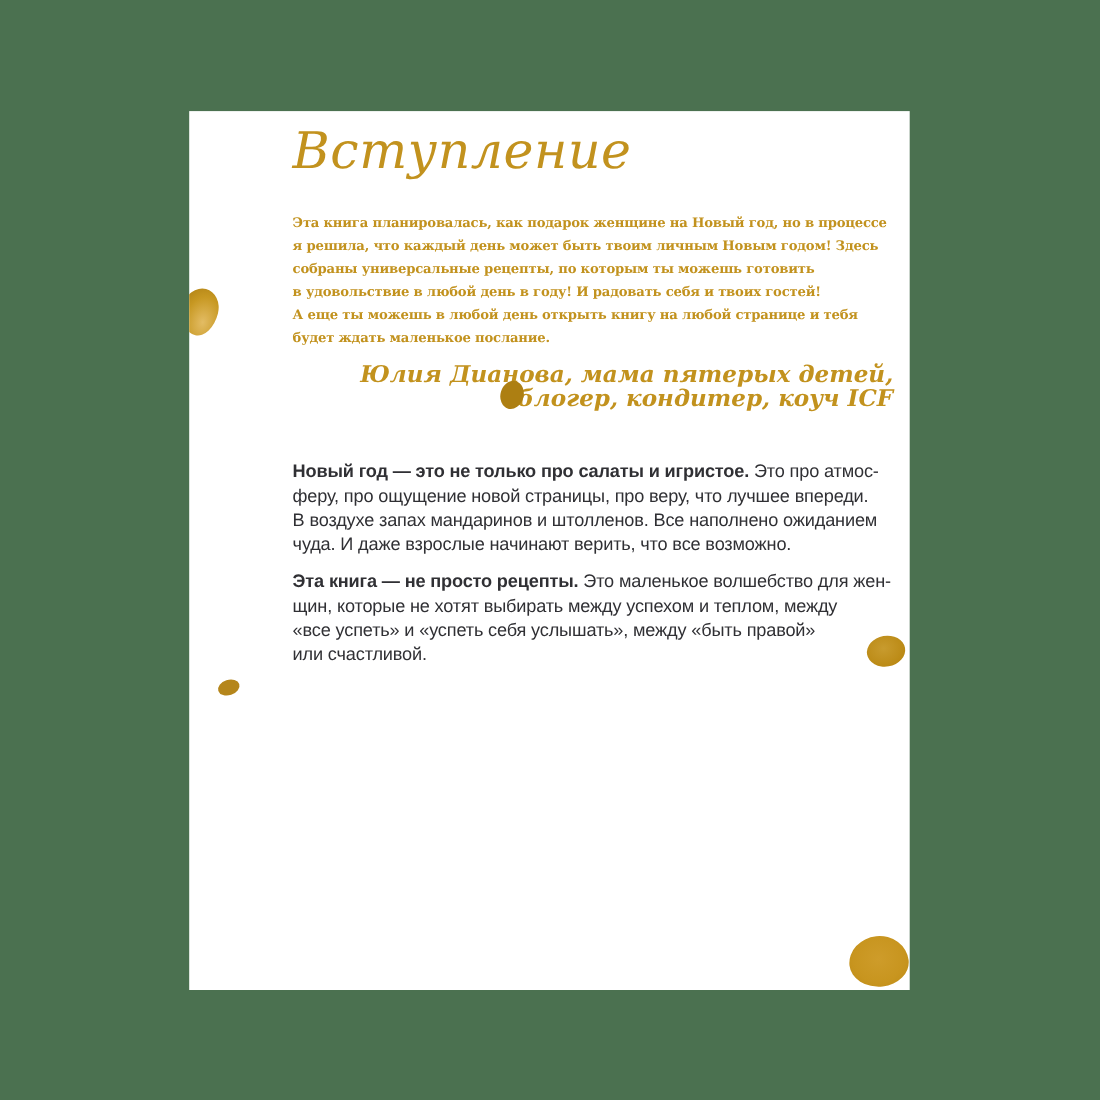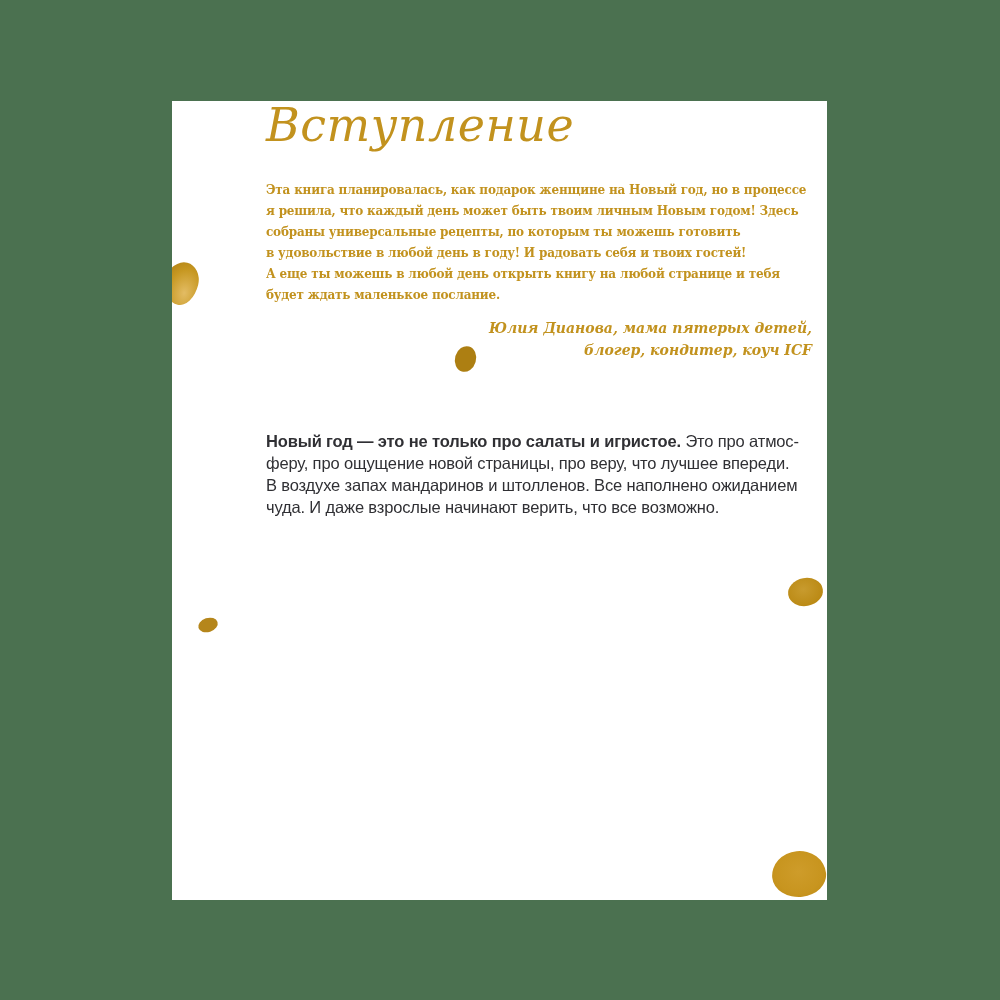--- a/index.html
+++ b/index.html
@@ -15,21 +15,21 @@
   }
   .page {
     position: absolute;
     left: 172px;
     top: 101px;
     width: 655px;
     height: 799px;
     background: var(--page, #FFFFFF);
     overflow: hidden;
     box-sizing: border-box;
-    padding: 0 0 0 94px;
+    padding: 12px 0 0 94px;
   }
   .title {
     margin: 0;
     font-family: "DejaVu Serif", serif;
     font-style: italic;
     font-weight: 400;
     font-size: 46px;
     line-height: 48px;
     color: var(--gold, #C2921E);
     letter-spacing: 0.5px;
@@ -44,28 +44,28 @@
     letter-spacing: -0.2px;
     color: var(--gold, #C2921E);
     white-space: pre-line;
   }
   .attribution {
     margin: 11px 0 0 0;
     width: 546px;
     font-family: "DejaVu Serif", serif;
     font-style: italic;
     font-weight: 700;
-    font-size: 14px;
+    font-size: 21px;
     line-height: 22px;
     color: var(--gold, #C2921E);
     text-align: right;
     white-space: pre-line;
   }
   .body-copy {
-    margin-top: 69px;
+    margin-top: 45px;
     width: 555px;
   }
   .para {
     margin: 0 0 12px 0;
     font-family: "Liberation Sans", sans-serif;
     font-size: 16.5px;
     line-height: 22px;
     letter-spacing: -0.15px;
     color: var(--text, #303034);
   }
@@ -146,16 +146,20 @@
 блогер, кондитер, коуч ICF</p>
 
   <div class="body-copy">
     <p class="para"><strong class="lead">Новый год — это не только про салаты и игристое. </strong><span class="rest">Это про атмос-
 феру, про ощущение новой страницы, про веру, что лучшее впереди.
 В воздухе запах мандаринов и штолленов. Все наполнено ожиданием
 чуда. И даже взрослые начинают верить, что все возможно.</span></p>
 
 
 
+    <p class="para"><strong class="lead">Эта книга — не просто рецепты. </strong><span class="rest">Это маленькое волшебство для жен-
+щин, которые не хотят выбирать между успехом и теплом, между
+«все успеть» и «успеть себя услышать», между «быть правой»
+или счастливой.</span></p>
 
   </div>
 
 </div>
 
 </body></html>

